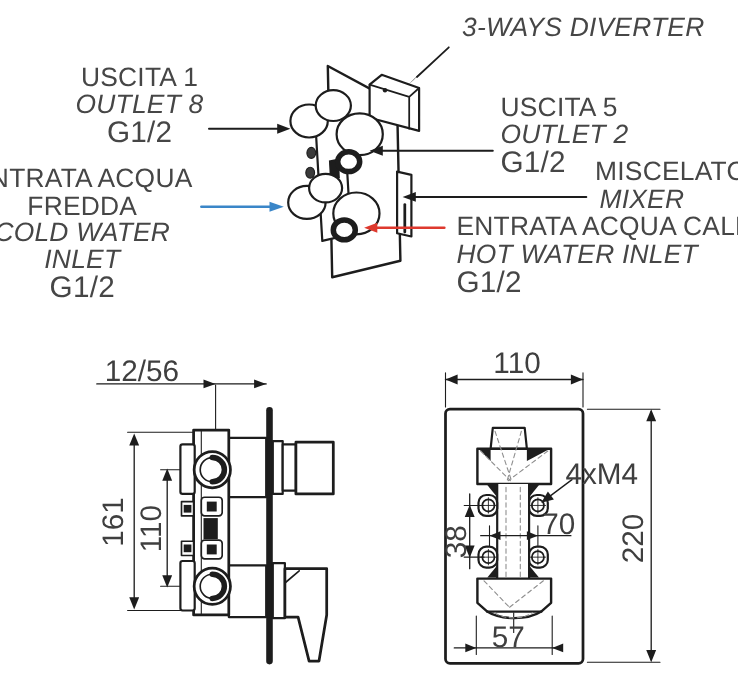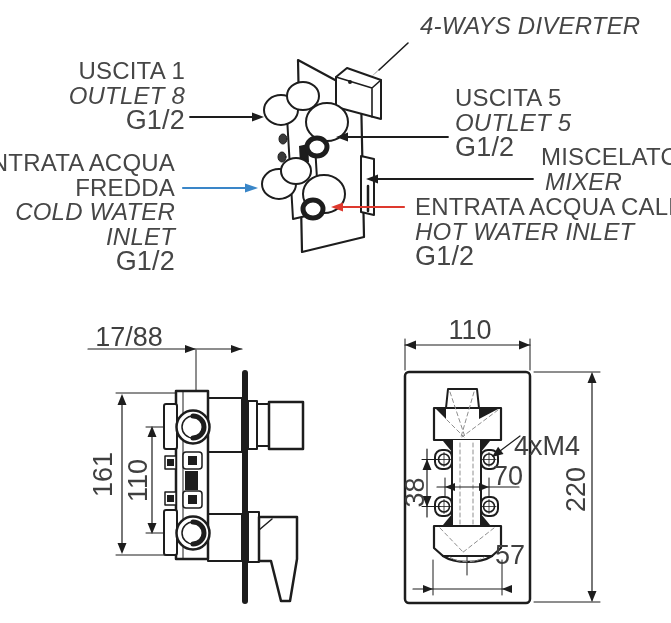--- a/index.html
+++ b/index.html
@@ -2,21 +2,21 @@
 <html><head>
 <meta charset="utf-8">
 <style>
   html,body{margin:0;padding:0;background:#ffffff;}
   body{position:relative;width:671px;height:623px;overflow:hidden;
        font-family:"Liberation Sans", sans-serif;color:#464646;}
   .lbl{position:absolute;line-height:24.5px;font-size:24px;white-space:nowrap;
        letter-spacing:0.2px;}
   .lbl .it{font-style:italic;}
   .lbl .g{font-size:27px;}
-  .ra{text-align:right;}
+  .ra{text-align:center;}
   .dim{position:absolute;font-size:27px;color:#3f3f3f;white-space:nowrap;
        text-align:center;}
   .rot{transform:rotate(-90deg);transform-origin:center center;}
   svg{position:absolute;left:0;top:0;}
 </style>
 </head>
 <body>
 
 <svg width="671" height="623" viewBox="0 0 671 623">
   <g stroke="#1d1d1d" fill="none" stroke-linecap="round" stroke-linejoin="round">
@@ -209,56 +209,56 @@
 
       <path d="M433,560 L433,595 M502,560 L502,595" stroke-width="1"></path>
       <path d="M413,589 L510,589" stroke-width="1.2"></path>
       <polygon points="433,589 423,585 423,593" fill="#1d1d1d" stroke="none"></polygon>
       <polygon points="502,589 512,585 512,593" fill="#1d1d1d" stroke="none"></polygon>
     </g>
   </g>
 </svg>
 
 <div class="lbl" style="left:420px;top:14px;">
-  <div class="it">4-WAYS DIVERTER</div>
+  <div class="it">3-WAYS DIVERTER</div>
 </div>
 
 <div class="lbl ra" style="right:486px;top:59px;">
   <div>USCITA 1</div>
   <div class="it">OUTLET 8</div>
   <div class="g">G1/2</div>
 </div>
 
 <div class="lbl ra" style="right:496px;top:151px;">
   <div>ENTRATA ACQUA</div>
   <div>FREDDA</div>
   <div class="it">COLD WATER</div>
   <div class="it">INLET</div>
   <div class="g">G1/2</div>
 </div>
 
 <div class="lbl" style="left:455px;top:86px;">
   <div>USCITA 5</div>
-  <div class="it">OUTLET 5</div>
+  <div class="it">OUTLET 2</div>
   <div class="g">G1/2</div>
 </div>
 
 <div class="lbl" style="left:541px;top:145px;">
   <div>MISCELATORE</div>
   <div class="it" style="margin-left:4px;">MIXER</div>
 </div>
 
 <div class="lbl" style="left:415px;top:195px;">
   <div>ENTRATA ACQUA CALDA</div>
   <div class="it">HOT WATER INLET</div>
   <div class="g">G1/2</div>
 </div>
 
-<div class="dim" style="left:90px;top:322px;width:78px;">17/88</div>
+<div class="dim" style="left:90px;top:322px;width:78px;">12/56</div>
 <div class="dim rot" style="left:74px;top:461px;width:54px;height:27px;">161</div>
 <div class="dim rot" style="left:109px;top:467px;width:54px;height:27px;">110</div>
 
 <div class="dim" style="left:440px;top:315px;width:60px;">110</div>
 <div class="dim rot" style="left:547px;top:476px;width:54px;height:27px;">220</div>
-<div class="dim" style="left:514px;top:431px;">4xM4</div>
+<div class="dim" style="left:514px;top:416px;">4xM4</div>
 <div class="dim" style="left:488px;top:461px;width:40px;">70</div>
 <div class="dim rot" style="left:386px;top:479px;width:54px;height:27px;">38</div>
-<div class="dim" style="left:442px;top:540px;width:40px;margin-left:48px;">57</div>
+<div class="dim" style="left:442px;top:564px;width:40px;">57</div>
 
 </body></html>

